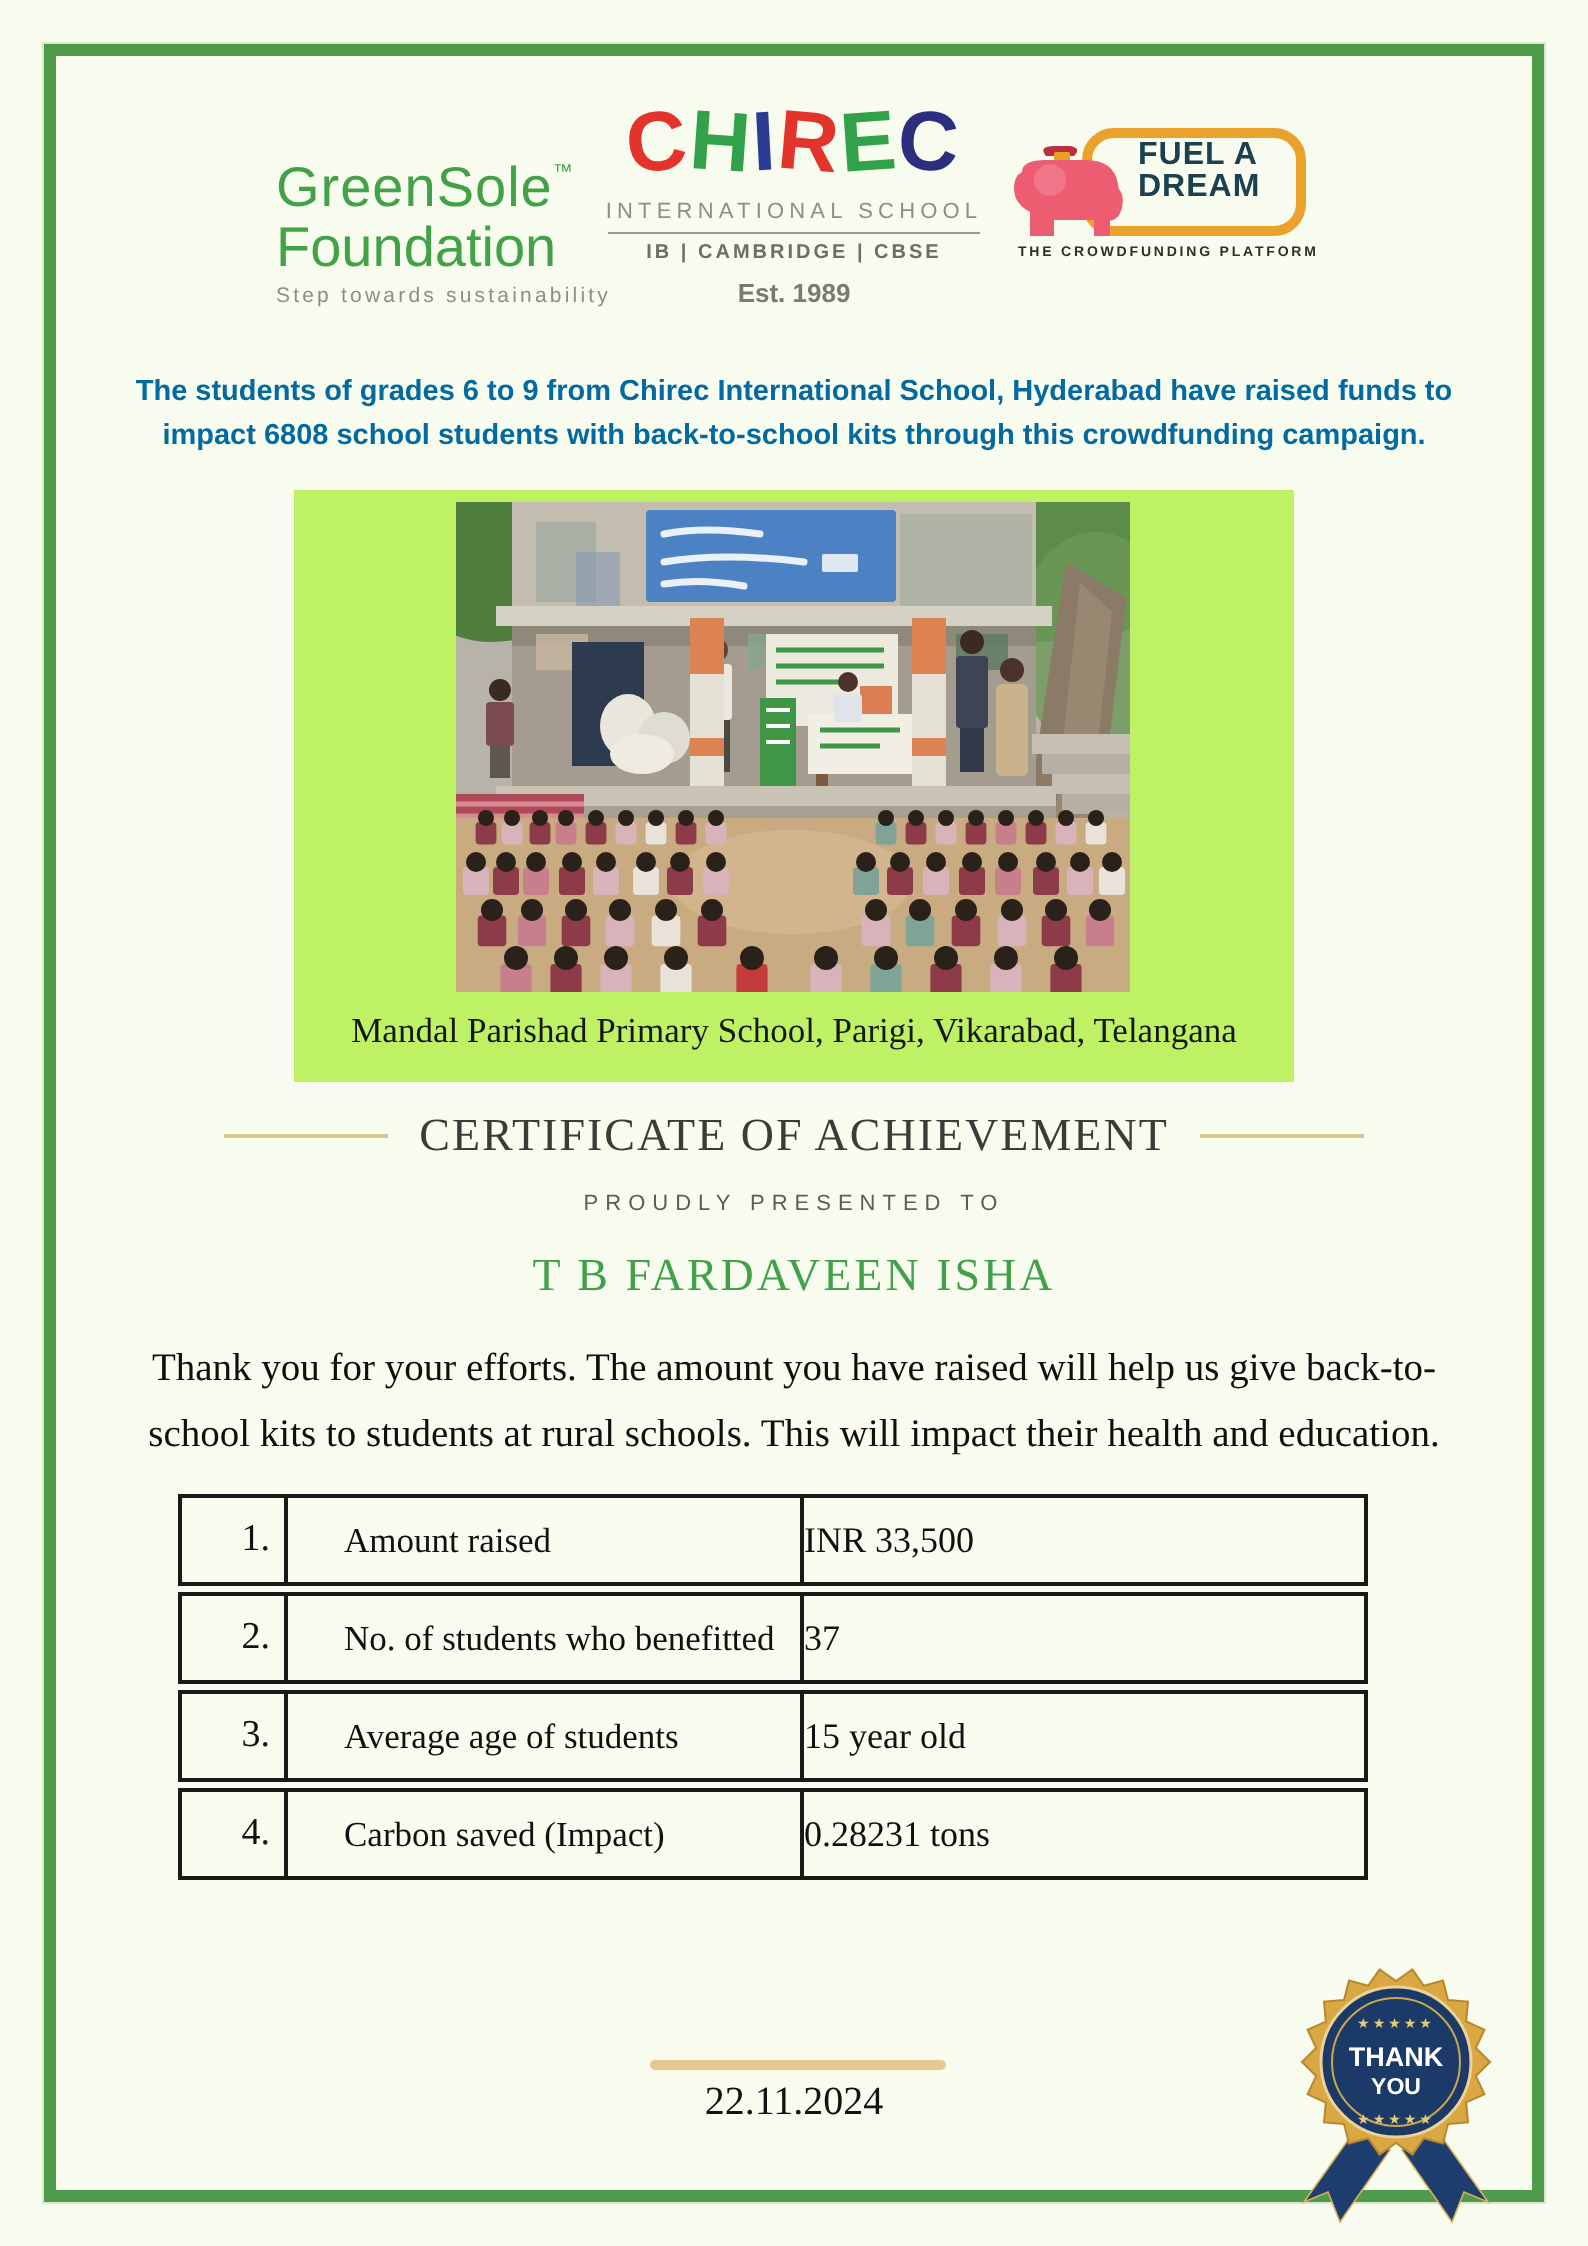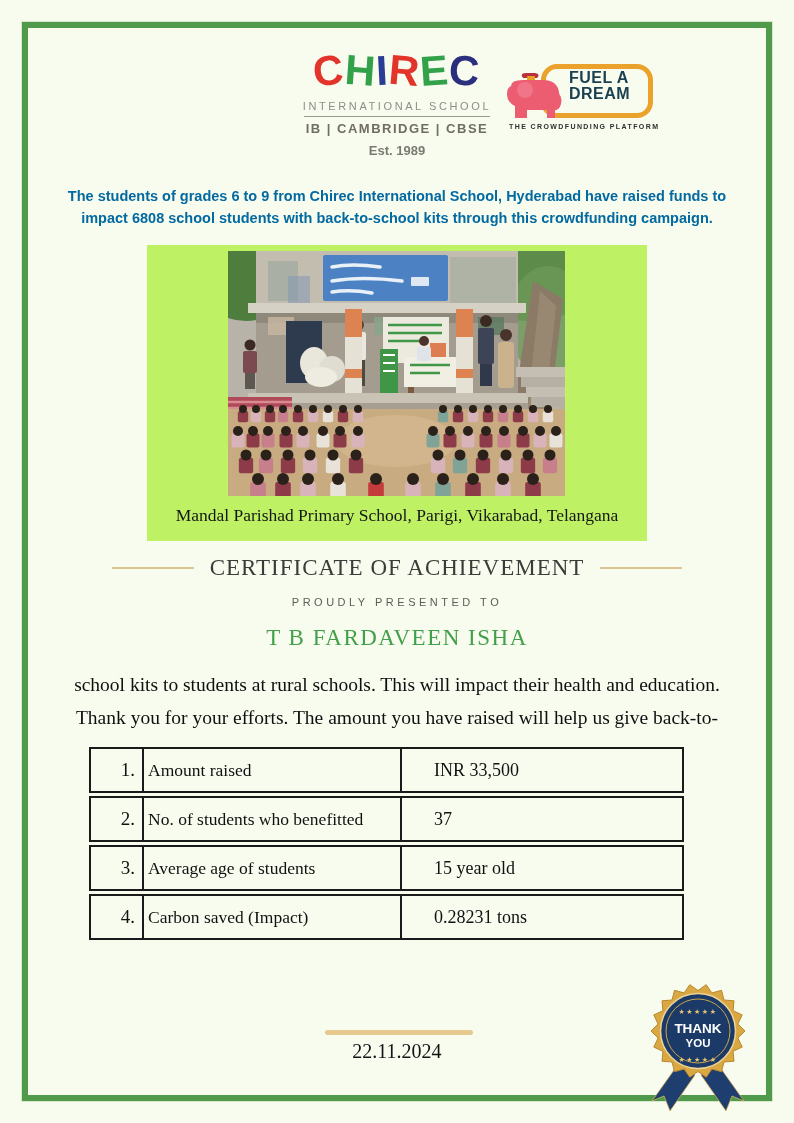--- a/index.html
+++ b/index.html
@@ -11,21 +11,21 @@
   .gs-logo{position:absolute;left:138px;top:80px;font-family:"Liberation Sans",sans-serif;color:#43a247;line-height:1;}
   .gs-line{font-size:28px;letter-spacing:.5px;}
   .gs-line .tm{font-size:10px;vertical-align:14px;}
   .gs-line2{font-size:28px;margin-top:2px;}
   .gs-tagline{margin-top:5px;font-size:10.5px;letter-spacing:1.6px;color:#8d8d89;}
 
   .chirec{position:absolute;left:297px;top:50px;width:200px;text-align:center;font-family:"Liberation Sans",sans-serif;}
   .chirec-word{font-size:42px;font-weight:bold;line-height:1;letter-spacing:1px;}
   .chirec-sub{margin-top:8px;font-size:11px;letter-spacing:2.6px;color:#8e8e88;}
   .chirec-rule{margin:4px auto 0;width:186px;height:1px;background:#9a9a94;}
-  .chirec-boards{margin-top:4px;font-size:13px;font-weight:bold;letter-spacing:1.5px;color:#6f6d64;}
+  .chirec-boards{margin-top:4px;font-size:10px;font-weight:bold;letter-spacing:1.5px;color:#6f6d64;}
   .chirec-est{margin-top:7px;font-size:13px;font-weight:bold;color:#7b7973;}
 
   .fad{position:absolute;left:503px;top:48px;width:158px;height:90px;font-family:"Liberation Sans",sans-serif;}
   .fad-box{position:absolute;left:38px;top:16px;width:102px;height:44px;border:5px solid #eba22d;border-radius:16px;background:#f8fcef;}
   .fad-title{position:absolute;left:66px;top:22px;color:#1b4050;font-weight:bold;font-size:16px;line-height:16px;letter-spacing:.5px;}
   .fad-elephant{position:absolute;left:0;top:24px;}
   .fad-tagline{position:absolute;left:6px;top:75px;width:150px;font-size:7px;font-weight:bold;letter-spacing:1.4px;color:#2e2e2c;white-space:nowrap;}
 
   
   .intro{position:absolute;left:0;top:185px;width:794px;display:flex;flex-direction:column;align-items:center;
@@ -47,36 +47,41 @@
   .message{position:absolute;left:0;top:668px;width:794px;display:flex;flex-direction:column;align-items:center;
            font-size:19.5px;line-height:33px;color:#0f0f0f;}
   .message div{white-space:nowrap;}
 
   
   .impact-table{position:absolute;left:89px;top:747px;width:595px;display:flex;flex-direction:column;gap:3px;}
   .t-row{display:flex;border:2px solid #1a1a1a;height:42px;background:#f8fcef;}
   .t-num{width:53px;border-right:2px solid #1a1a1a;display:flex;align-items:center;justify-content:flex-end;
          padding-right:7px;box-sizing:border-box;font-size:19px;color:#111;}
   .t-label{width:258px;border-right:2px solid #1a1a1a;display:flex;align-items:center;
-           padding-left:4px;box-sizing:border-box;font-size:17.5px;color:#111;}
-  .t-value{flex:1;display:flex;align-items:center;padding-left:32px;font-size:18px;color:#111;}
+           padding-left:28px;box-sizing:border-box;font-size:17.5px;color:#111;}
+  .t-value{flex:1;display:flex;align-items:center;padding-left:0;font-size:18px;color:#111;}
 
   
   .date-line{position:absolute;left:325px;top:1030px;width:148px;height:5px;border-radius:3px;background:#e6c98f;}
   .date-text{position:absolute;left:0;top:1040px;width:794px;text-align:center;font-size:20px;color:#131313;}
 
   
   .badge{position:absolute;right:30px;bottom:8px;}
 </style>
 </head>
 <body>
 
 <div class="page">
   <div class="frame"></div>
 
+  <div class="gs-logo">
+    <div class="gs-line"><span>GreenSole</span><span class="tm">™</span></div>
+    <div class="gs-line2">Foundation</div>
+    <div class="gs-tagline">Step towards sustainability</div>
+  </div>
 
   <div class="chirec">
     <div class="chirec-word"><span style="color: rgb(226, 52, 43); display: inline-block; transform: rotate(-5deg);">C</span><span style="color: rgb(51, 160, 74); display: inline-block; transform: rotate(4deg);">H</span><span style="color: rgb(43, 60, 149); display: inline-block; transform: rotate(-3deg);">I</span><span style="color: rgb(226, 52, 43); display: inline-block; transform: rotate(5deg);">R</span><span style="color: rgb(51, 160, 74); display: inline-block; transform: rotate(-4deg);">E</span><span style="color: rgb(44, 47, 126); display: inline-block; transform: rotate(3deg);">C</span></div>
     <div class="chirec-sub">INTERNATIONAL SCHOOL</div>
     <div class="chirec-rule"></div>
     <div class="chirec-boards">IB | CAMBRIDGE | CBSE</div>
     <div class="chirec-est">Est. 1989</div>
   </div>
 
   <div class="fad">
@@ -280,22 +285,22 @@
   </div>
 
   <div class="title-row">
     <div class="rule"></div>
     <div class="cert-title">CERTIFICATE OF ACHIEVEMENT</div>
     <div class="rule"></div>
   </div>
   <div class="presented">PROUDLY PRESENTED TO</div>
   <div class="recipient">T B FARDAVEEN ISHA</div>
   <div class="message">
+    <div>Thank you for your efforts. The amount you have raised will help us give back-to-</div>
     <div>school kits to students at rural schools. This will impact their health and education.</div>
-    <div>Thank you for your efforts. The amount you have raised will help us give back-to-</div>
   </div>
 
   <div class="impact-table">
     <div class="t-row">
       <div class="t-num">1.</div>
       <div class="t-label">Amount raised</div>
       <div class="t-value">INR 33,500</div>
     </div>
     <div class="t-row">
       <div class="t-num">2.</div>

